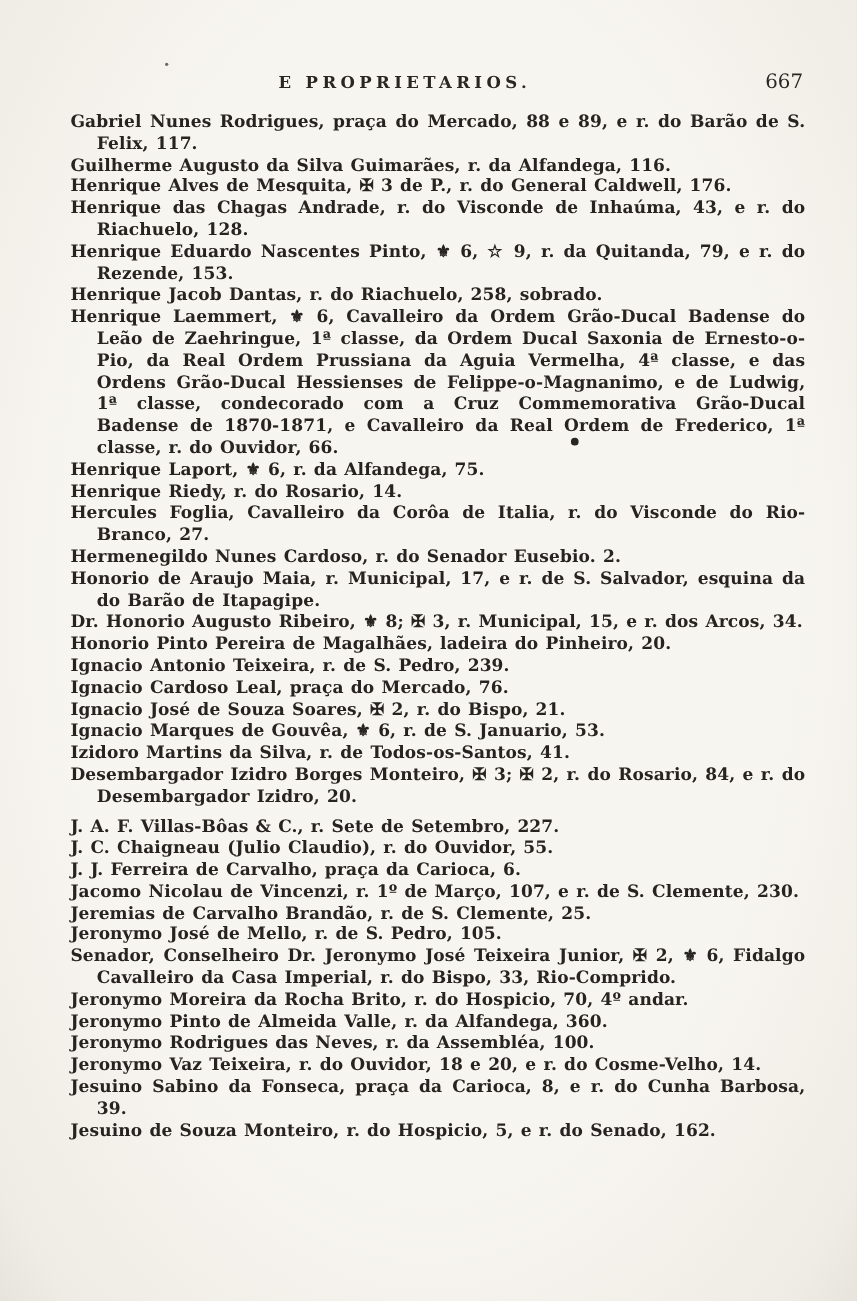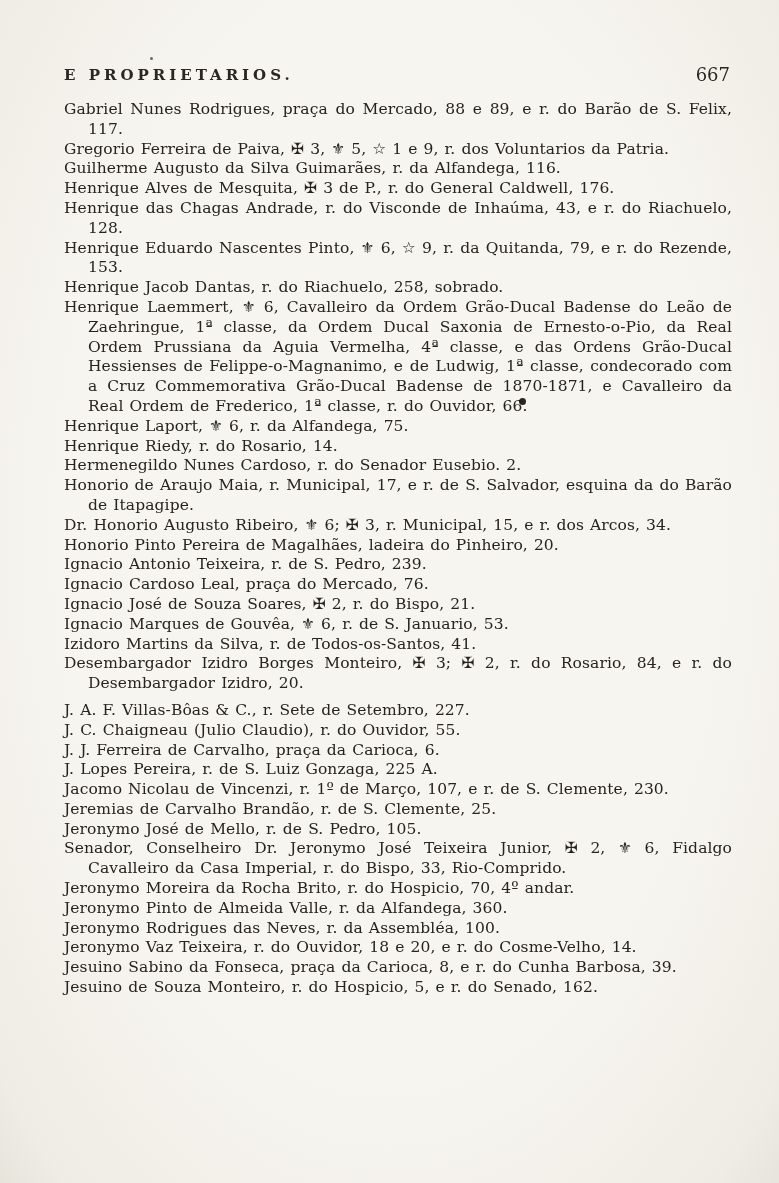--- a/index.html
+++ b/index.html
@@ -26,37 +26,38 @@
   }
   .running-head {
     position: relative;
     height: 26px;
     margin-bottom: 8px;
   }
   .running-head .head-title {
     position: absolute;
     left: 0;
     right: 60px;
-    text-align: left;
+    text-align: center;
     font-weight: bold;
     font-size: 15px;
     letter-spacing: 4px;
     color: #2a2622;
   }
   .running-head .page-num {
     position: absolute;
     right: 2px;
     top: -2px;
     font-weight: normal;
     font-size: 18px;
     color: #2a2622;
   }
   .entries {
     font-size: 15.5px;
     line-height: 19.8px;
+    font-weight: bold;
   }
   .entry {
     margin: 0;
     padding-left: 24px;
     text-indent: -24px;
     text-align: justify;
     letter-spacing: 0.1px;
     word-spacing: 1px;
   }
   .entry.gap {
@@ -83,43 +84,42 @@
 <body>
 
 <div class="page">
   <div class="content">
     <div class="running-head">
       <span class="head-title">E PROPRIETARIOS.</span>
       <span class="page-num">667</span>
     </div>
     <div class="entries">
         <p class="entry">Gabriel Nunes Rodrigues, praça do Mercado, 88 e 89, e r. do Barão de S. Felix, 117.</p>
-        <p class="entry">Gregorio Ferreira de Paiva, ✠ 3, ⚜ 5, ☆ 1 e 9, r. dos Voluntarios da Patria.</p>
         <p class="entry">Guilherme Augusto da Silva Guimarães, r. da Alfandega, 116.</p>
         <p class="entry">Henrique Alves de Mesquita, ✠ 3 de P., r. do General Caldwell, 176.</p>
         <p class="entry">Henrique das Chagas Andrade, r. do Visconde de Inhaúma, 43, e r. do Riachuelo, 128.</p>
         <p class="entry">Henrique Eduardo Nascentes Pinto, ⚜ 6, ☆ 9, r. da Quitanda, 79, e r. do Rezende, 153.</p>
         <p class="entry">Henrique Jacob Dantas, r. do Riachuelo, 258, sobrado.</p>
         <p class="entry">Henrique Laemmert, ⚜ 6, Cavalleiro da Ordem Grão-Ducal Badense do Leão de Zaehringue, 1ª classe, da Ordem Ducal Saxonia de Ernesto-o-Pio, da Real Ordem Prussiana da Aguia Vermelha, 4ª classe, e das Ordens Grão-Ducal Hessienses de Felippe-o-Magnanimo, e de Ludwig, 1ª classe, condecorado com a Cruz Commemorativa Grão-Ducal Badense de 1870-1871, e Cavalleiro da Real Ordem de Frederico, 1ª classe, r. do Ouvidor, 66.</p>
         <p class="entry">Henrique Laport, ⚜ 6, r. da Alfandega, 75.</p>
         <p class="entry">Henrique Riedy, r. do Rosario, 14.</p>
+        <p class="entry">Hercules Foglia, Cavalleiro da Corôa de Italia, r. do Visconde do Rio-Branco, 27.</p>
         <p class="entry">Hermenegildo Nunes Cardoso, r. do Senador Eusebio. 2.</p>
         <p class="entry">Honorio de Araujo Maia, r. Municipal, 17, e r. de S. Salvador, esquina da do Barão de Itapagipe.</p>
-        <p class="entry">Dr. Honorio Augusto Ribeiro, ⚜ 6; ✠ 3, r. Municipal, 15, e r. dos Arcos, 34.</p>
+        <p class="entry">Dr. Honorio Augusto Ribeiro, ⚜ 8; ✠ 3, r. Municipal, 15, e r. dos Arcos, 34.</p>
         <p class="entry">Honorio Pinto Pereira de Magalhães, ladeira do Pinheiro, 20.</p>
         <p class="entry">Ignacio Antonio Teixeira, r. de S. Pedro, 239.</p>
         <p class="entry">Ignacio Cardoso Leal, praça do Mercado, 76.</p>
         <p class="entry">Ignacio José de Souza Soares, ✠ 2, r. do Bispo, 21.</p>
         <p class="entry">Ignacio Marques de Gouvêa, ⚜ 6, r. de S. Januario, 53.</p>
         <p class="entry">Izidoro Martins da Silva, r. de Todos-os-Santos, 41.</p>
         <p class="entry">Desembargador Izidro Borges Monteiro, ✠ 3; ✠ 2, r. do Rosario, 84, e r. do Desembargador Izidro, 20.</p>
         <p class="entry gap">J. A. F. Villas-Bôas &amp; C., r. Sete de Setembro, 227.</p>
         <p class="entry">J. C. Chaigneau (Julio Claudio), r. do Ouvidor, 55.</p>
         <p class="entry">J. J. Ferreira de Carvalho, praça da Carioca, 6.</p>
-        <p class="entry">J. Lopes Pereira, r. de S. Luiz Gonzaga, 225 A.</p>
         <p class="entry">Jacomo Nicolau de Vincenzi, r. 1º de Março, 107, e r. de S. Clemente, 230.</p>
         <p class="entry">Jeremias de Carvalho Brandão, r. de S. Clemente, 25.</p>
         <p class="entry">Jeronymo José de Mello, r. de S. Pedro, 105.</p>
         <p class="entry">Senador, Conselheiro Dr. Jeronymo José Teixeira Junior, ✠ 2, ⚜ 6, Fidalgo Cavalleiro da Casa Imperial, r. do Bispo, 33, Rio-Comprido.</p>
         <p class="entry">Jeronymo Moreira da Rocha Brito, r. do Hospicio, 70, 4º andar.</p>
         <p class="entry">Jeronymo Pinto de Almeida Valle, r. da Alfandega, 360.</p>
         <p class="entry">Jeronymo Rodrigues das Neves, r. da Assembléa, 100.</p>
         <p class="entry">Jeronymo Vaz Teixeira, r. do Ouvidor, 18 e 20, e r. do Cosme-Velho, 14.</p>
         <p class="entry">Jesuino Sabino da Fonseca, praça da Carioca, 8, e r. do Cunha Barbosa, 39.</p>
         <p class="entry">Jesuino de Souza Monteiro, r. do Hospicio, 5, e r. do Senado, 162.</p>

